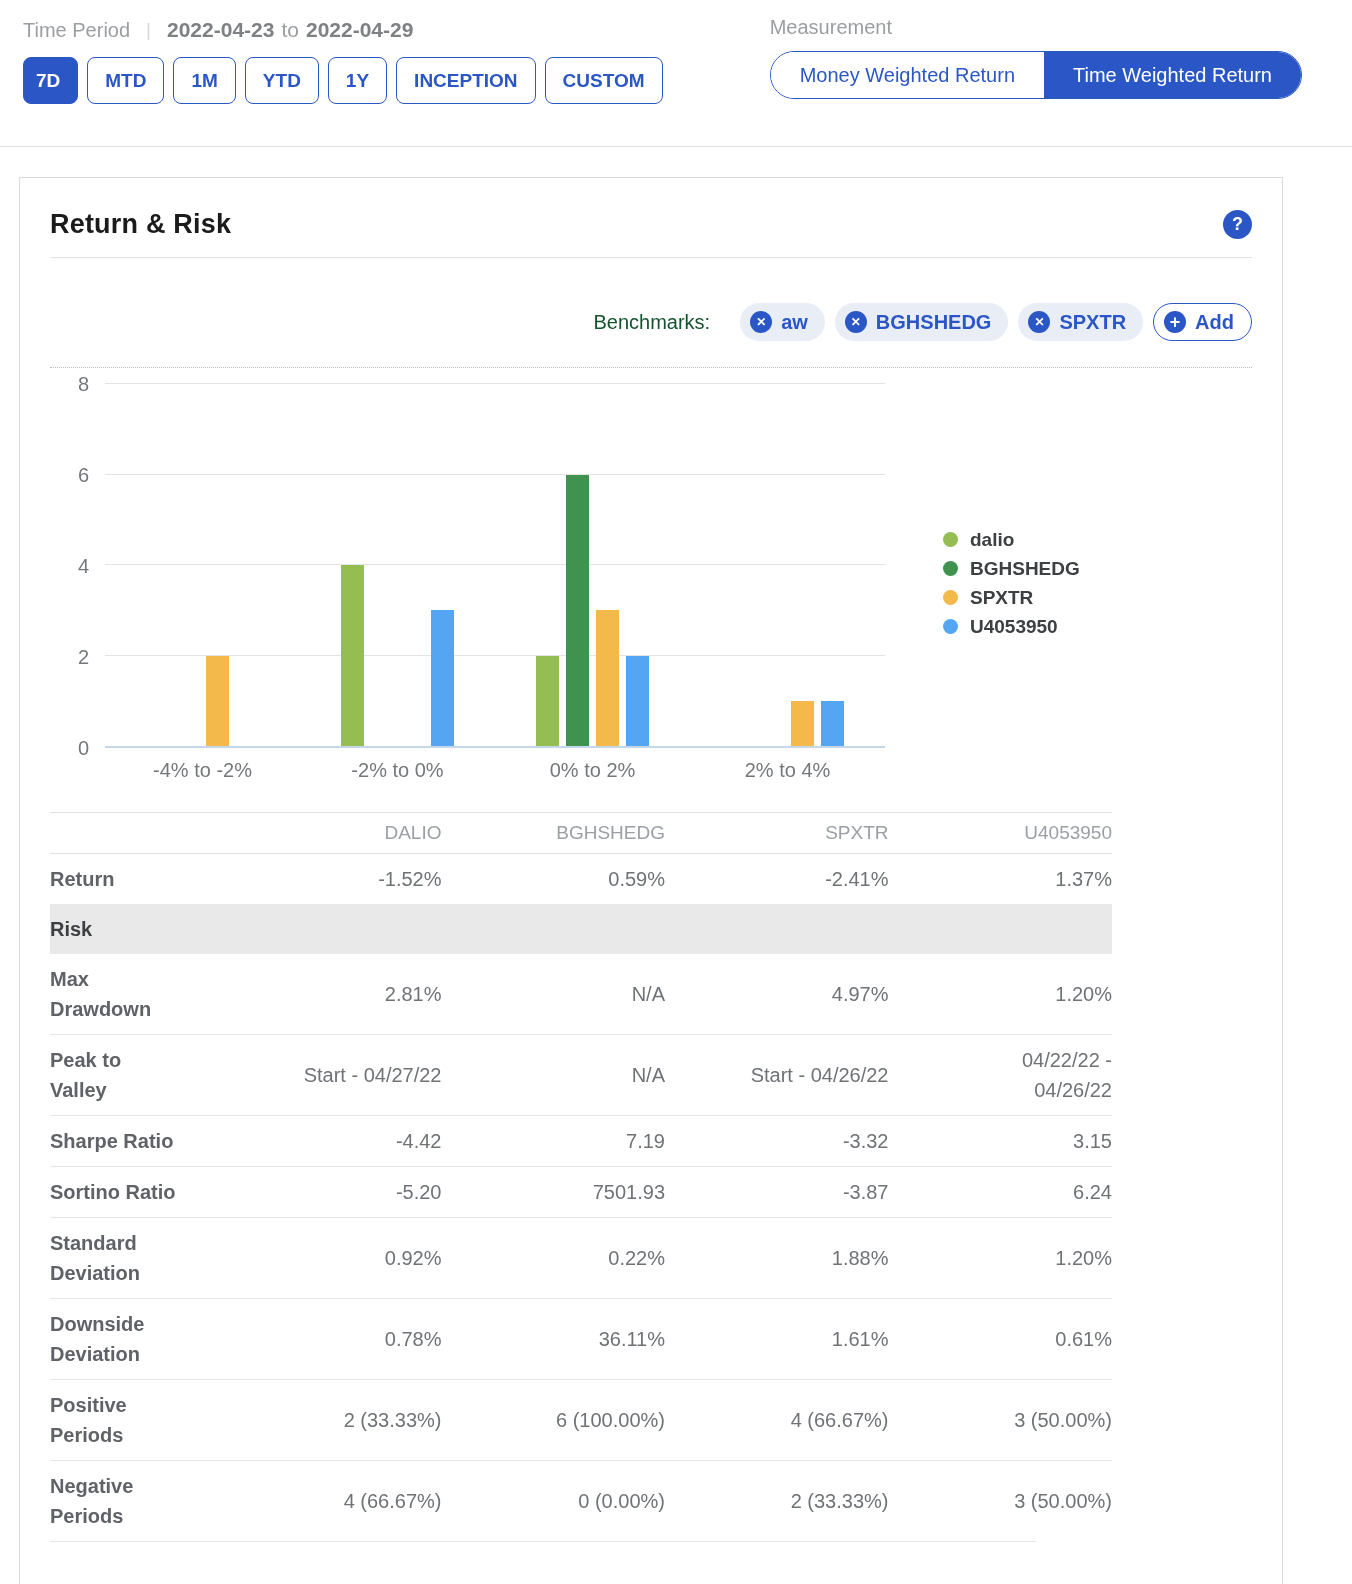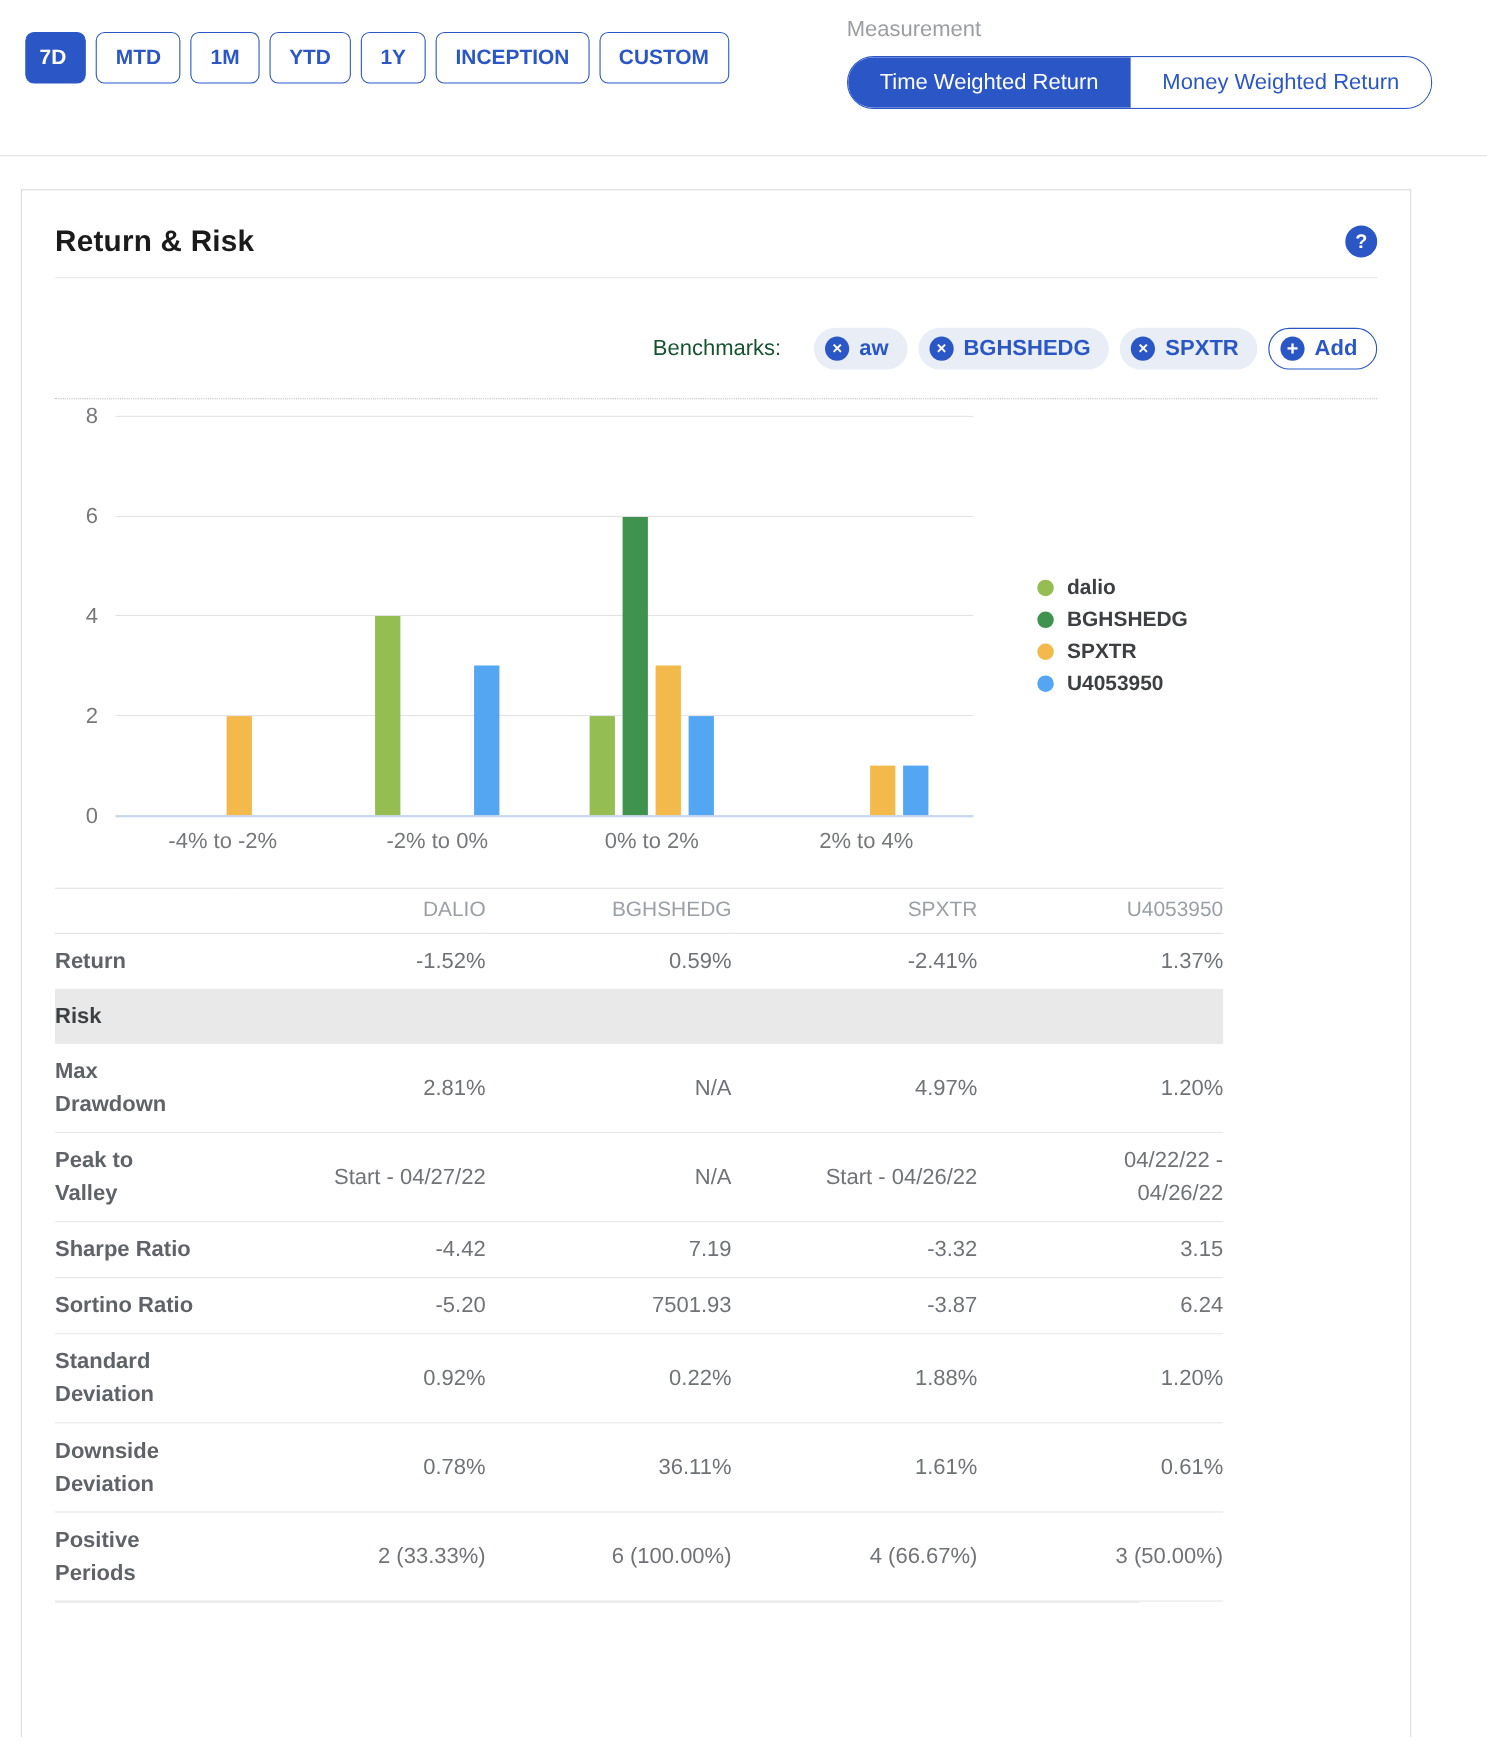--- a/index.html
+++ b/index.html
@@ -93,35 +93,42 @@
   }
   tr.section-row { background:#E9E9E9; }
   tr.section-row td { text-align:left; font-weight:bold; color:#3C4043; padding:10px 0; white-space:normal; }
   .partial-line { width:986px; border-top:1px solid #E6E6E6; }
 </style>
 </head>
 <body>
 
 <div class="topbar">
   <div>
+    <div class="tp-row">
+      <span>Time Period</span>
+      <span class="tp-sep">|</span>
+      <span class="tp-dates">
+        <span>2022-04-23</span><span class="to">to</span><span>2022-04-29</span>
+      </span>
+    </div>
     <div class="btn-row">
         <button class="pbtn active">7D</button>
         <button class="pbtn">MTD</button>
         <button class="pbtn">1M</button>
         <button class="pbtn">YTD</button>
         <button class="pbtn">1Y</button>
         <button class="pbtn">INCEPTION</button>
         <button class="pbtn">CUSTOM</button>
       </div>
   </div>
   <div>
     <div class="meas-label">Measurement</div>
     <div class="toggle">
+        <div class="tseg">Money Weighted Return</div>
         <div class="tseg active">Time Weighted Return</div>
-        <div class="tseg">Money Weighted Return</div>
       </div>
   </div>
 </div>
 <div class="top-divider"></div>
 
 <div class="card">
   <div class="card-head">
     <div class="card-title">Return &amp; Risk</div>
     <div class="help">?</div>
   </div>
@@ -300,17 +307,24 @@
             <td>1.61%</td>
             <td>0.61%</td>
           </tr>
           <tr>
             <th>Positive Periods</th>
             <td>2 (33.33%)</td>
             <td>6 (100.00%)</td>
             <td>4 (66.67%)</td>
             <td>3 (50.00%)</td>
           </tr>
+          <tr class="last">
+            <th>Negative Periods</th>
+            <td>4 (66.67%)</td>
+            <td>0 (0.00%)</td>
+            <td>2 (33.33%)</td>
+            <td>3 (50.00%)</td>
+          </tr>
         </tbody>
       </table>
     <div class="partial-line"></div>
   </div>
 </div>
 
 </body></html>

